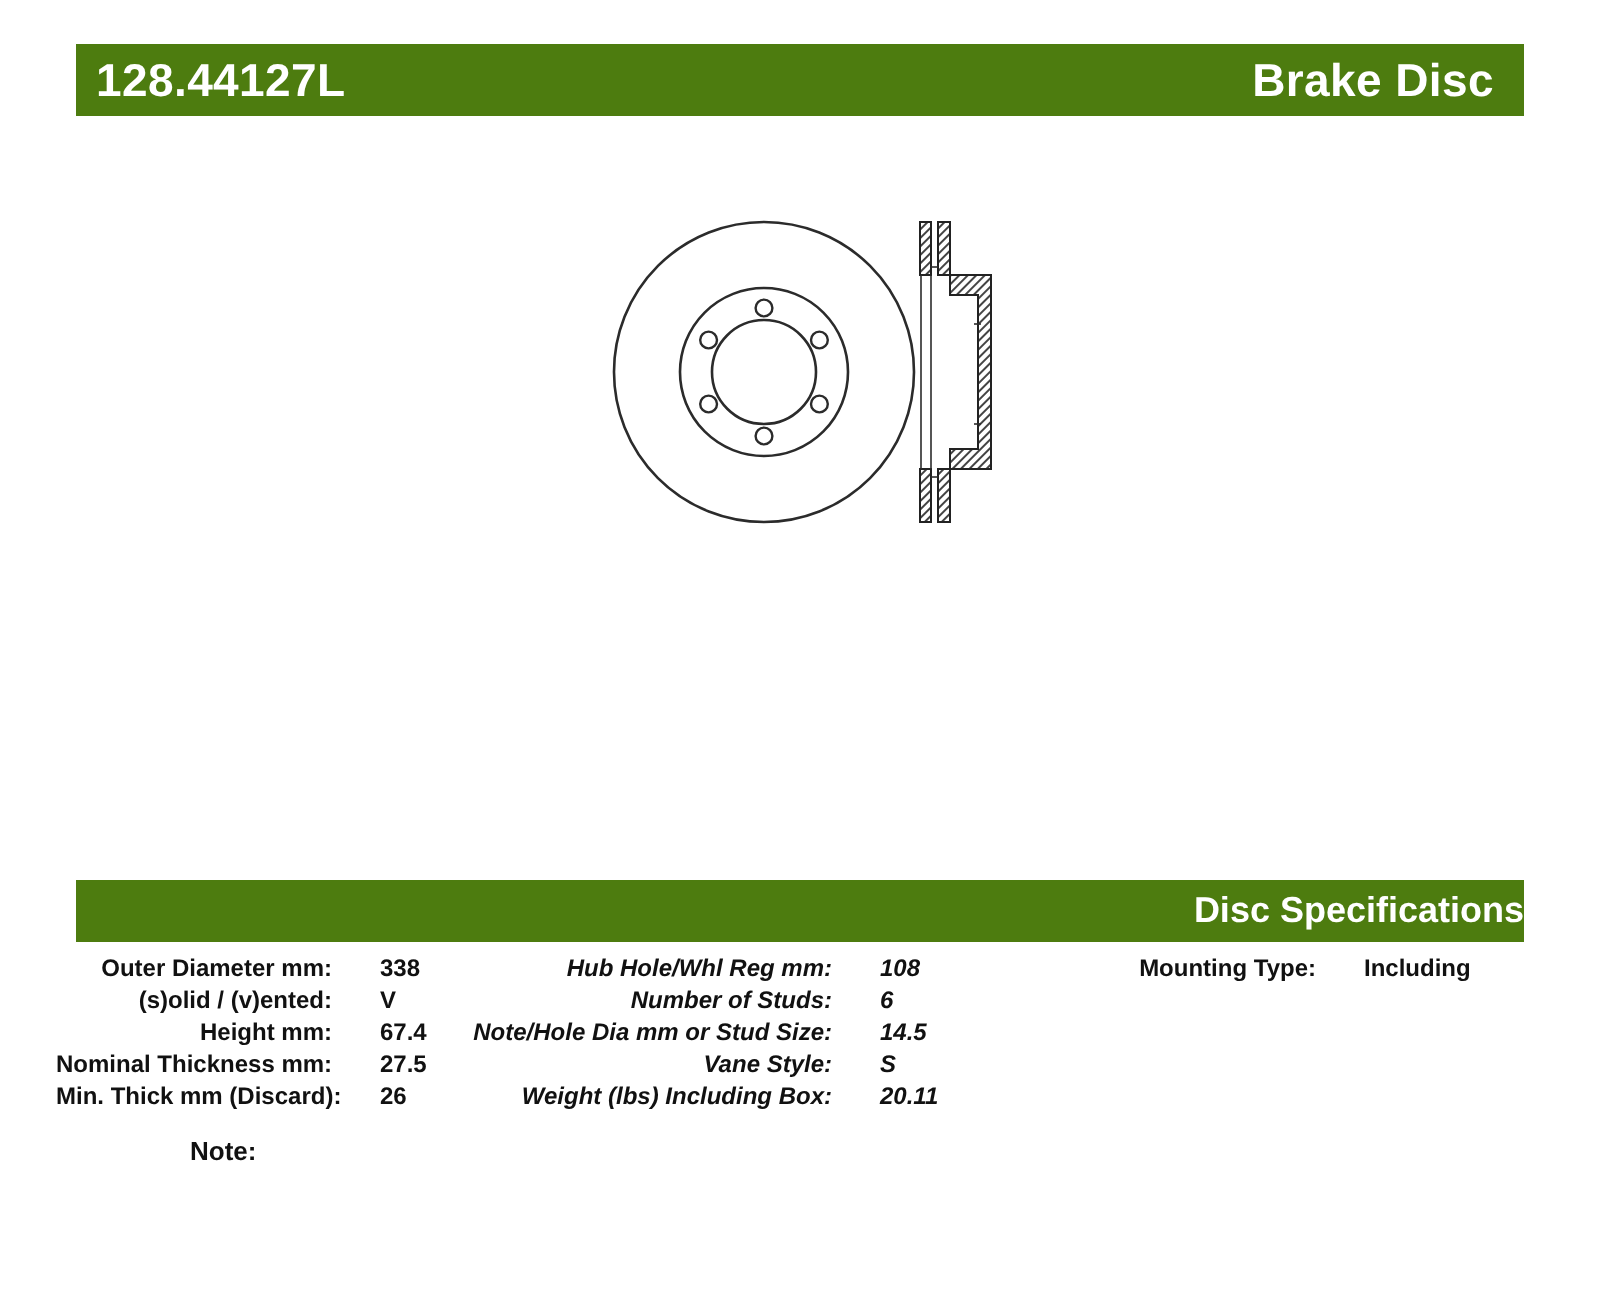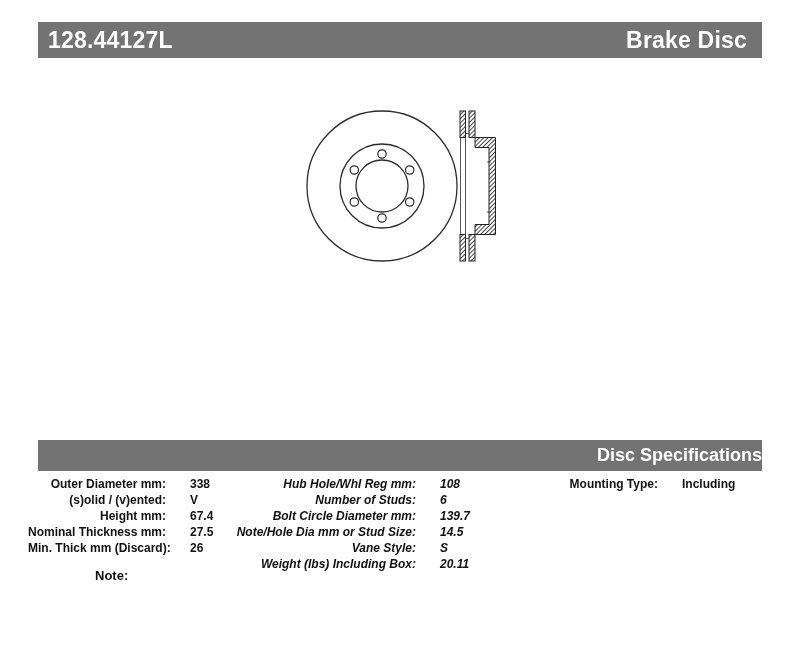--- a/index.html
+++ b/index.html
@@ -7,21 +7,21 @@
     width:800px; height:655px;
     background:#ffffff;
     font-family:"Liberation Sans", sans-serif;
     font-weight:bold;
     color:#111;
     position:relative;
     overflow:hidden;
   }
   .bar {
     position:absolute;
-    background:#737373;
+    background:#4d7c0f;
     color:#fff;
     gap:16px;
   }
   #topbar {
     left:38px; top:22px; width:724px; height:36px;
     font-size:23px;
     display:flex; justify-content:space-between; align-items:center;
     padding:0 15px 0 10px;
     box-sizing:border-box;
     letter-spacing:0.2px;
@@ -123,24 +123,20 @@
 <div class="spec-col" id="col2">
   <div class="spec-row">
     <span class="lbl">Hub Hole/Whl Reg mm:</span>
     <span class="val">108</span>
   </div>
   <div class="spec-row">
     <span class="lbl">Number of Studs:</span>
     <span class="val">6</span>
   </div>
   <div class="spec-row">
-    <span class="lbl">Bolt Circle Diameter mm:</span>
-    <span class="val">139.7</span>
-  </div>
-  <div class="spec-row">
     <span class="lbl">Note/Hole Dia mm or Stud Size:</span>
     <span class="val">14.5</span>
   </div>
   <div class="spec-row">
     <span class="lbl">Vane Style:</span>
     <span class="val">S</span>
   </div>
   <div class="spec-row">
     <span class="lbl">Weight (lbs) Including Box:</span>
     <span class="val">20.11</span>

